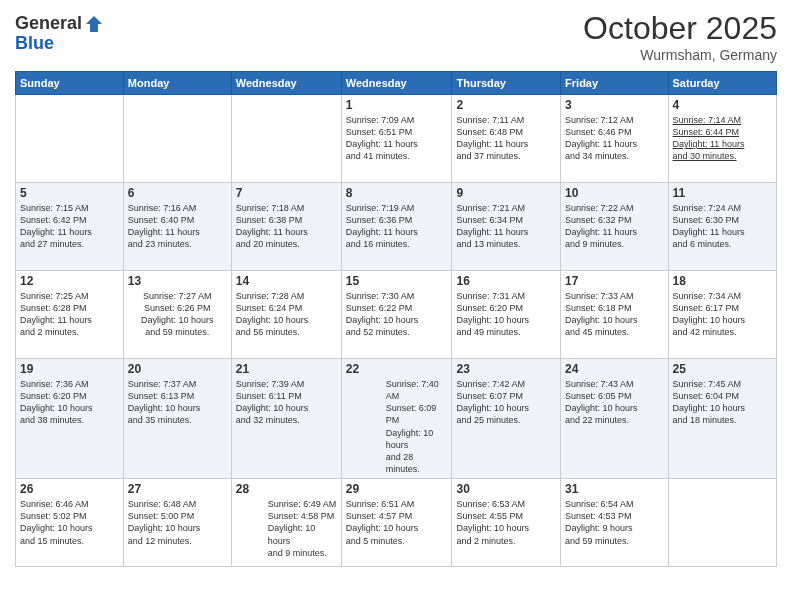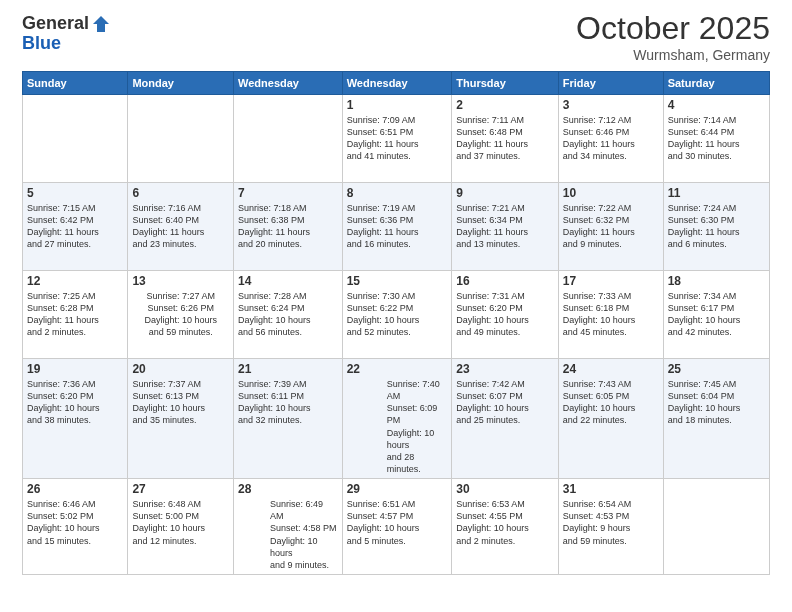--- a/index.html
+++ b/index.html
@@ -5,21 +5,21 @@
     * { margin: 0; padding: 0; box-sizing: border-box; }
     body {
       font-family: Arial, sans-serif;
       background: #fff;
       width: 792px;
       height: 612px;
       overflow: hidden;
     }
     .container {
       width: 792px;
-      padding: 10px 22px;
+      padding: 10px 15px;
     }
     .header {
       display: flex;
       align-items: flex-start;
       justify-content: space-between;
       margin-bottom: 8px;
     }
     .logo {
       display: flex;
       align-items: center;
@@ -150,21 +150,21 @@
           </td>
           <td>
             <div class="day-number">3</div>
             <div class="day-info" style="white-space: pre-line;">Sunrise: 7:12 AM
 Sunset: 6:46 PM
 Daylight: 11 hours
 and 34 minutes.</div>
           </td>
           <td>
             <div class="day-number">4</div>
-            <div class="day-info" style="white-space: pre-line;">Sunrise: 7:14 AM
+            <div class="day-info" style="white-space: pre-line; text-decoration: underline;">Sunrise: 7:14 AM
 Sunset: 6:44 PM
 Daylight: 11 hours
 and 30 minutes.</div>
           </td>
         </tr>
         <tr>
           <td>
             <div class="day-number">5</div>
             <div class="day-info" style="white-space: pre-line;">Sunrise: 7:15 AM
 Sunset: 6:42 PM

